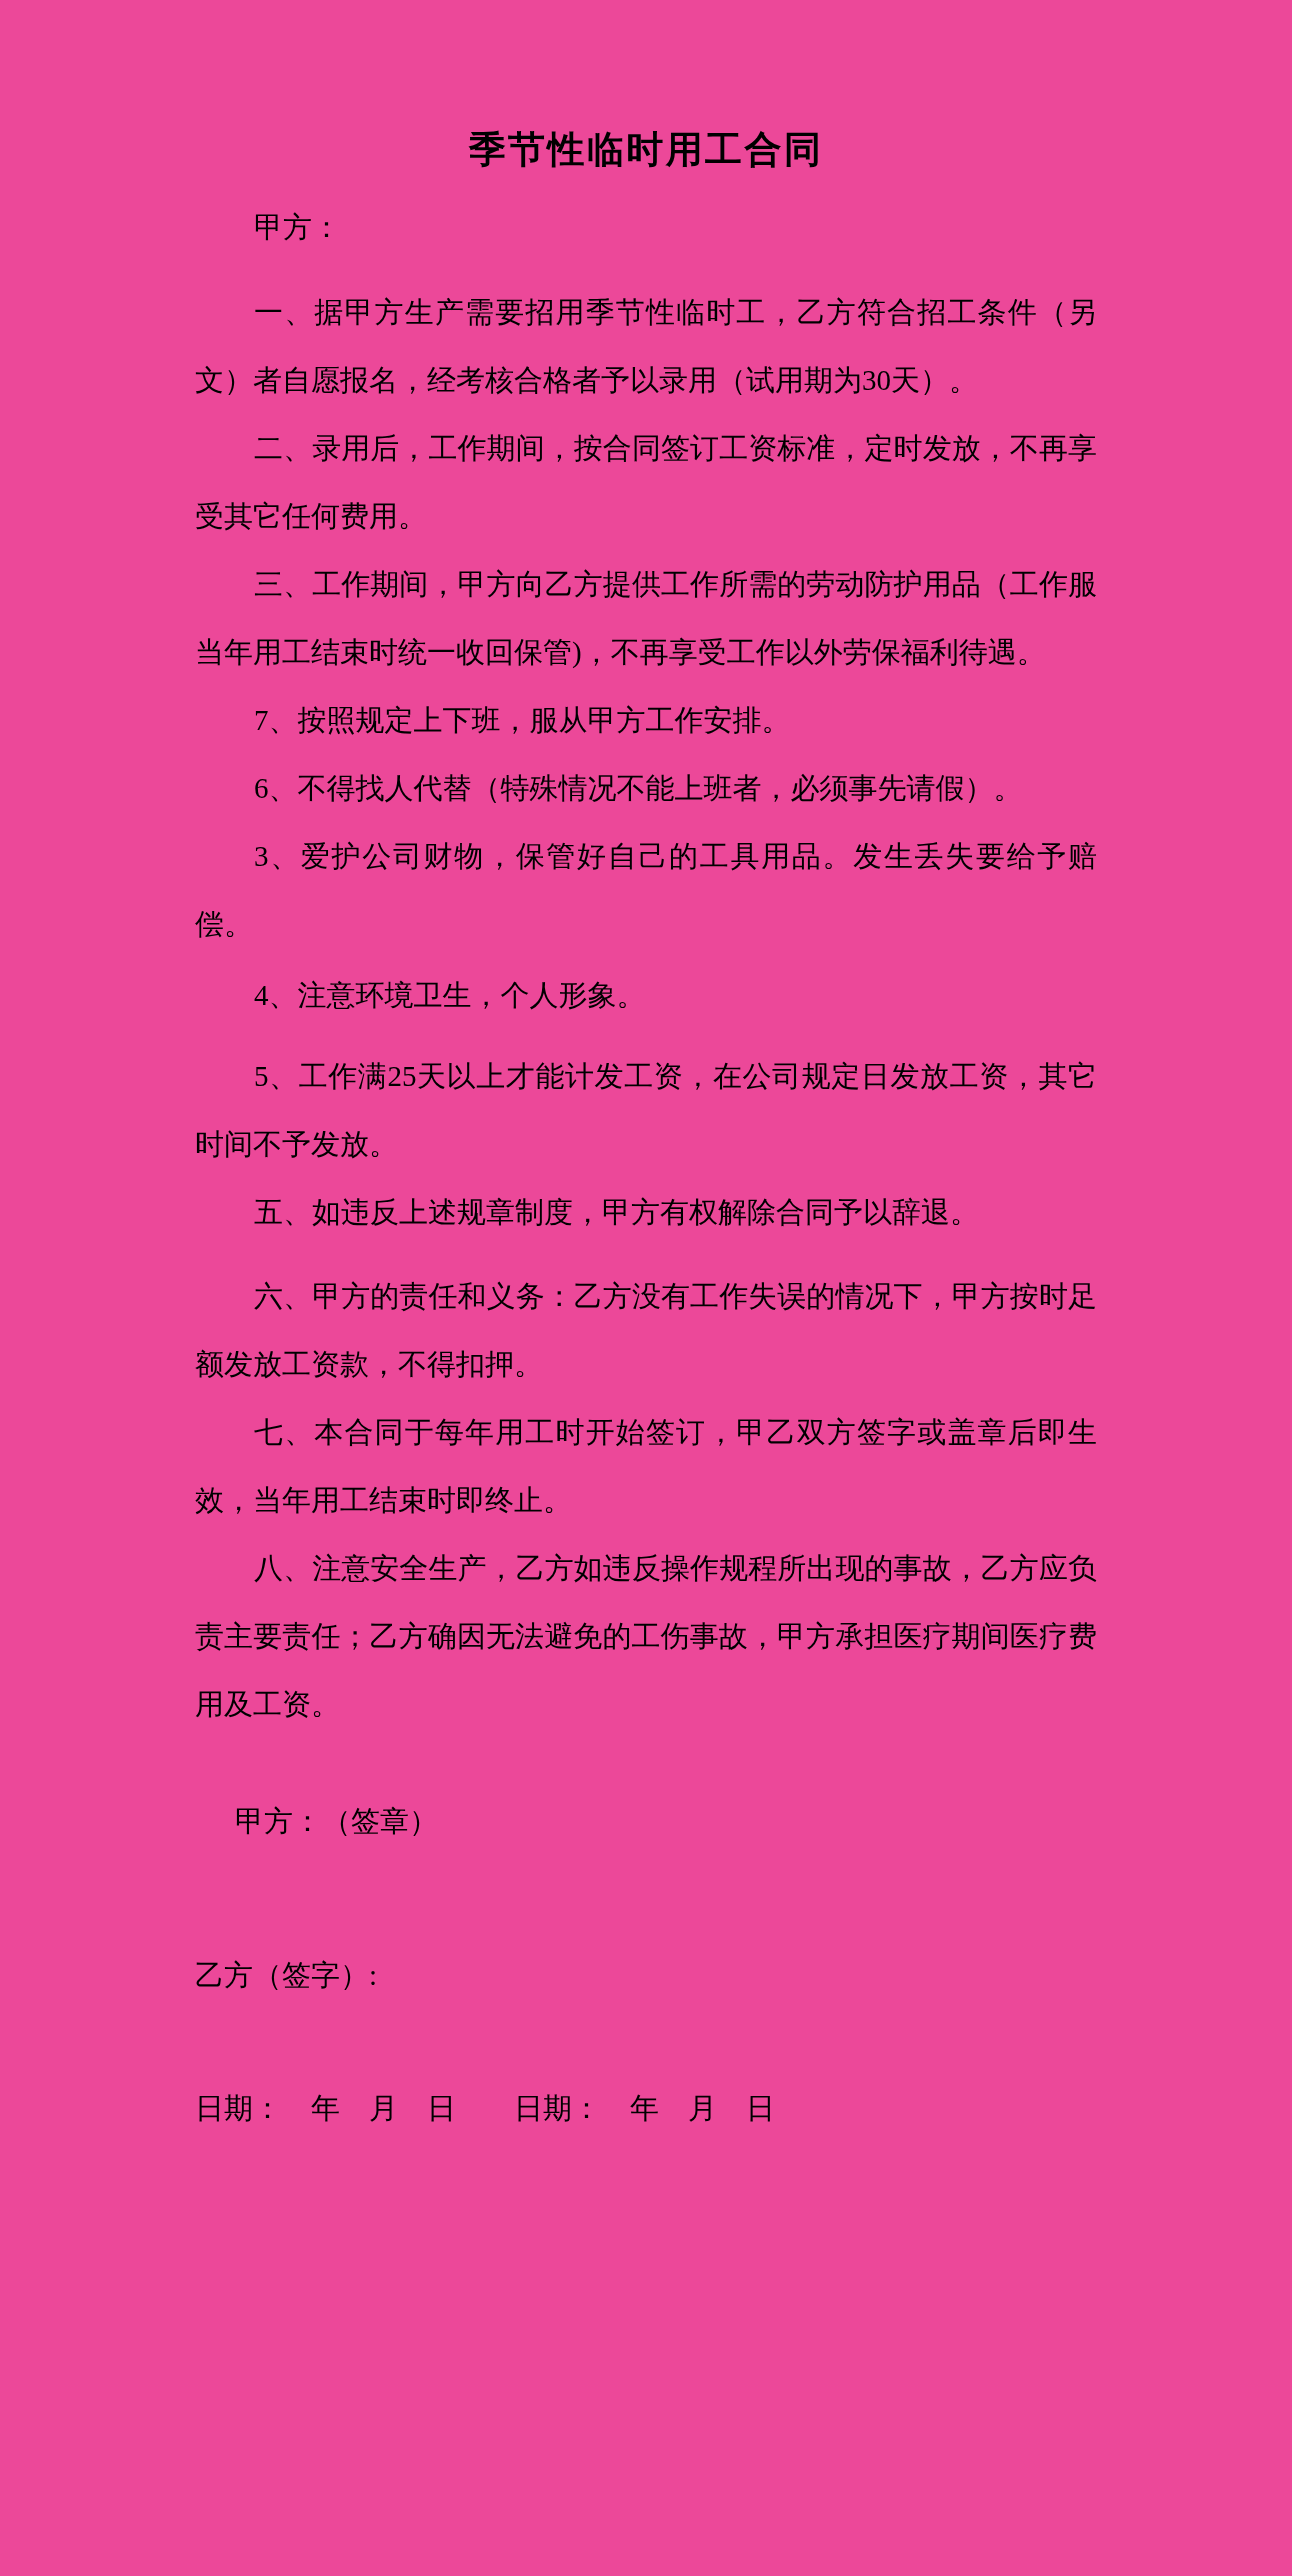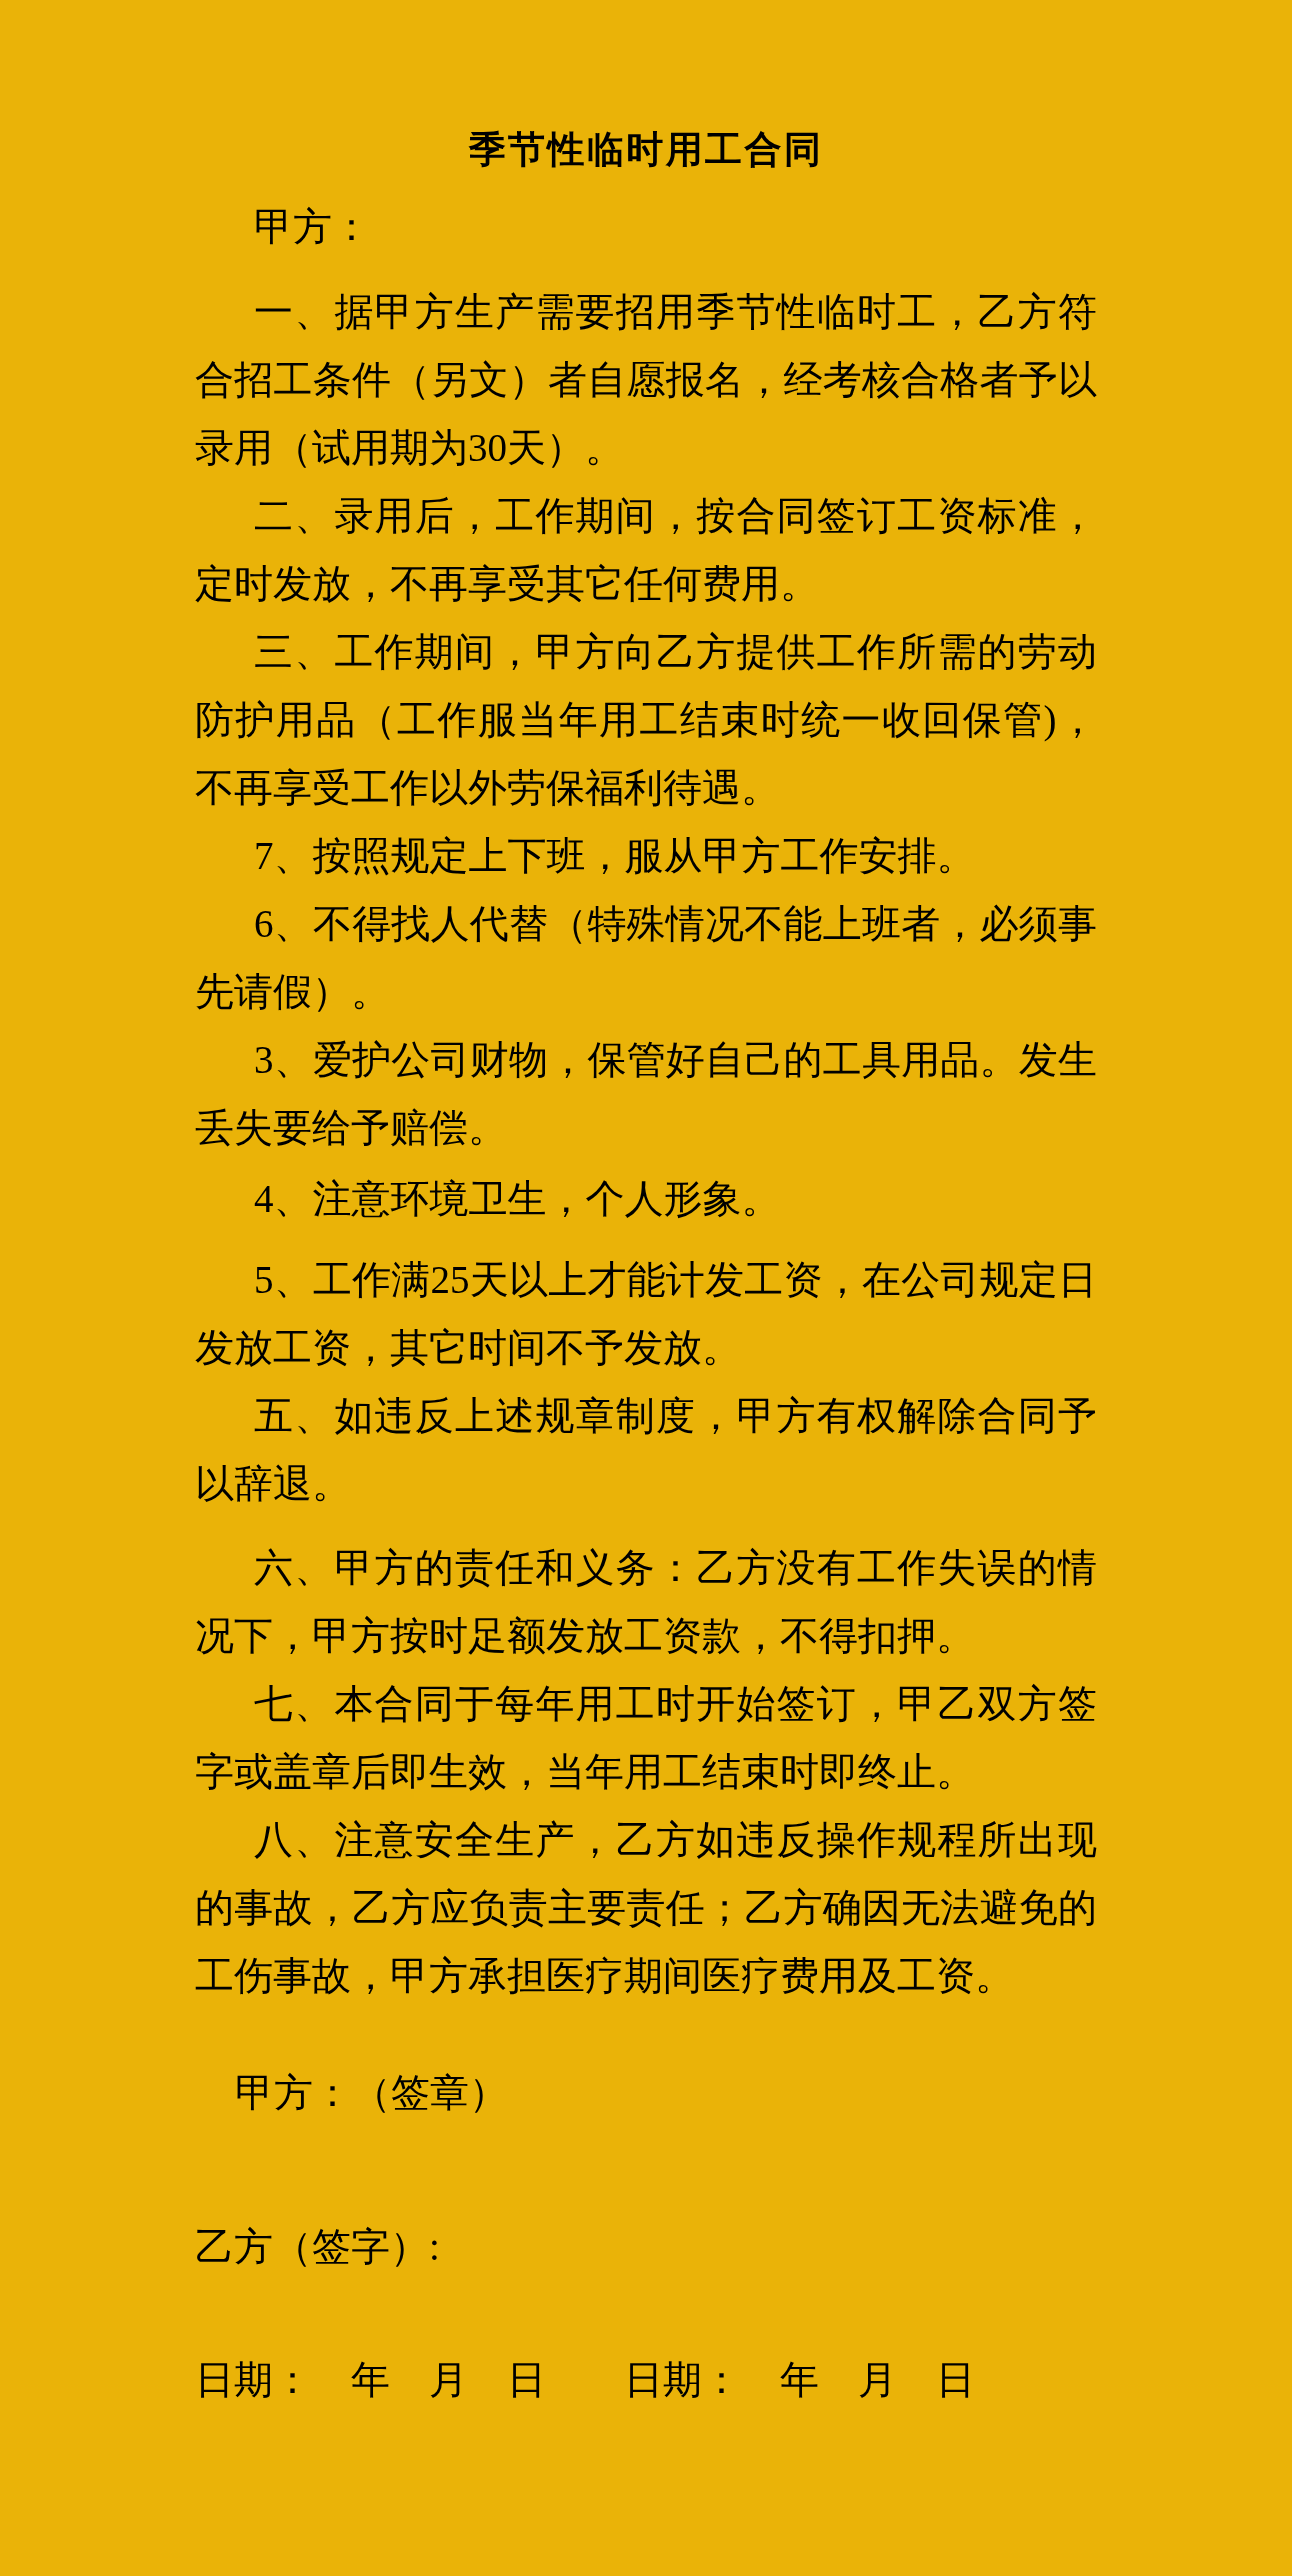--- a/index.html
+++ b/index.html
@@ -5,38 +5,38 @@
   html, body {
     margin: 0;
     padding: 0;
     background: #ffffff;
   }
   .page {
     position: relative;
     width: 1292px;
     height: 2576px;
     margin: 0 auto;
-    background: #eab308;
+    background: #ec4899;
     color: #000000;
     box-sizing: border-box;
     padding: 0 195px;
     overflow: hidden;
     font-family: "Liberation Serif", "DejaVu Serif", serif;
   }
   .doc-title {
     margin: 122px 0 0 0;
     font-size: 37px;
     line-height: 55px;
     font-weight: bold;
     text-align: center;
     letter-spacing: 2.4px;
   }
   .para {
     margin: 0;
-    font-size: 39px;
+    font-size: 29px;
     line-height: 68px;
     text-align: justify;
     letter-spacing: 0;
   }
   .indent { text-indent: 59px; }
   .mt20 { margin-top: 16.3px; }
   .mt16 { margin-top: 13px; }
   .mt4  { margin-top: 3.3px; }
   .sig-a { margin-top: 49px; margin-left: 40px; }
   .sig-b { margin-top: 86px; }

